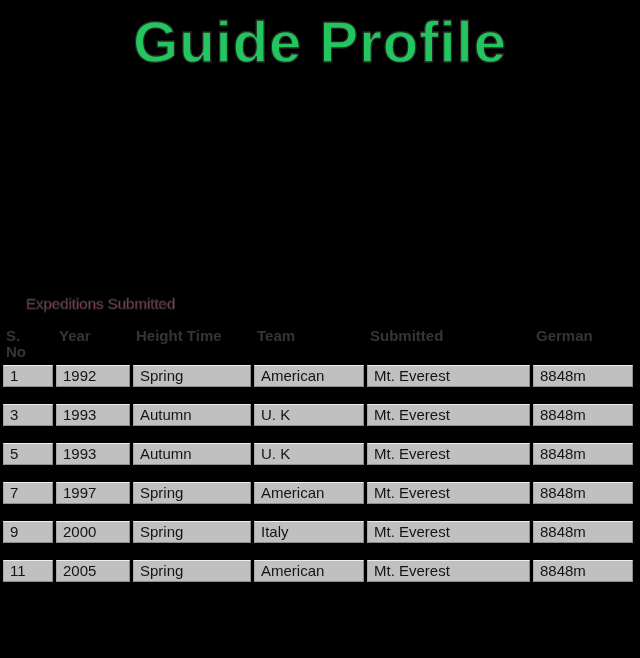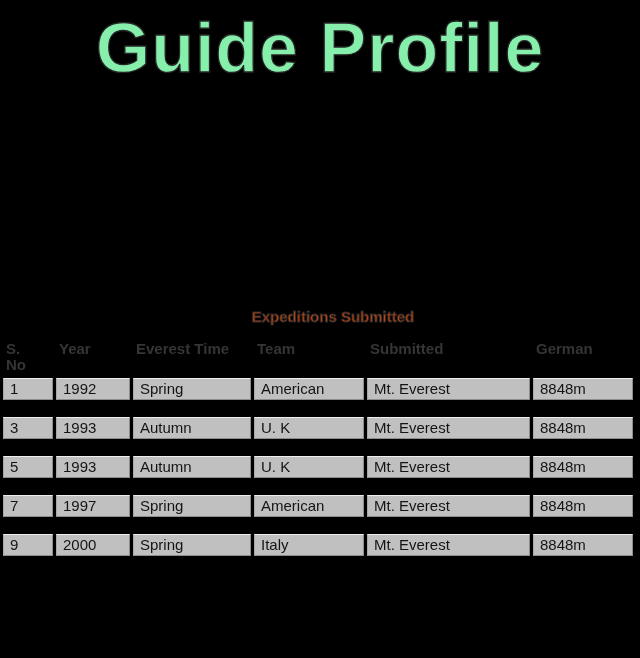--- a/index.html
+++ b/index.html
@@ -9,33 +9,32 @@
   body {
     width: 640px;
     height: 658px;
     background: #000000;
     overflow: hidden;
     font-family: "Liberation Sans", sans-serif;
   }
   .page-title {
     margin: 10px 0 0 0;
     text-align: center;
-    font-size: 70px;
+    font-size: 58px;
     font-weight: bold;
     line-height: 1.1;
-    color: #86efac;
+    color: #22c55e;
     -webkit-text-stroke: 1.3px #262626;
     letter-spacing: 1px;
   }
   .section-heading {
     margin: 221px 0 0 26px;
     font-size: 15px;
-    font-weight: bold;
-    color: #c2410c;
-    text-align: center;
+    font-weight: normal;
+    color: #ec4899;
     -webkit-text-stroke: 0.9px #2a2a2a;
   }
   table.expeditions {
     margin-top: 13px;
     margin-left: 0;
     border-collapse: separate;
     border-spacing: 3px;
     width: 636px;
     table-layout: fixed;
   }
@@ -87,21 +86,21 @@
     <col style="width:74px">
     <col style="width:118px">
     <col style="width:110px">
     <col style="width:163px">
     <col style="width:100px">
   </colgroup>
   <thead>
     <tr>
       <th><span class="narrow">S. No</span></th>
       <th>Year</th>
-      <th>Everest Time</th>
+      <th>Height Time</th>
       <th>Team</th>
       <th>Submitted</th>
       <th>German</th>
     </tr>
   </thead>
   <tbody>
     <tr>
       <td class="data">1</td>
       <td class="data">1992</td>
       <td class="data">Spring</td>
@@ -149,17 +148,25 @@
       <td class="data">9</td>
       <td class="data">2000</td>
       <td class="data">Spring</td>
       <td class="data">Italy</td>
       <td class="data">Mt. Everest</td>
       <td class="data">8848m</td>
     </tr>
     <tr class="spacer">
         <td colspan="6"></td>
       </tr>
+    <tr>
+      <td class="data">11</td>
+      <td class="data">2005</td>
+      <td class="data">Spring</td>
+      <td class="data">American</td>
+      <td class="data">Mt. Everest</td>
+      <td class="data">8848m</td>
+    </tr>
     <tr class="spacer">
         <td colspan="6"></td>
       </tr>
   </tbody>
 </table>
 
 </body></html>

